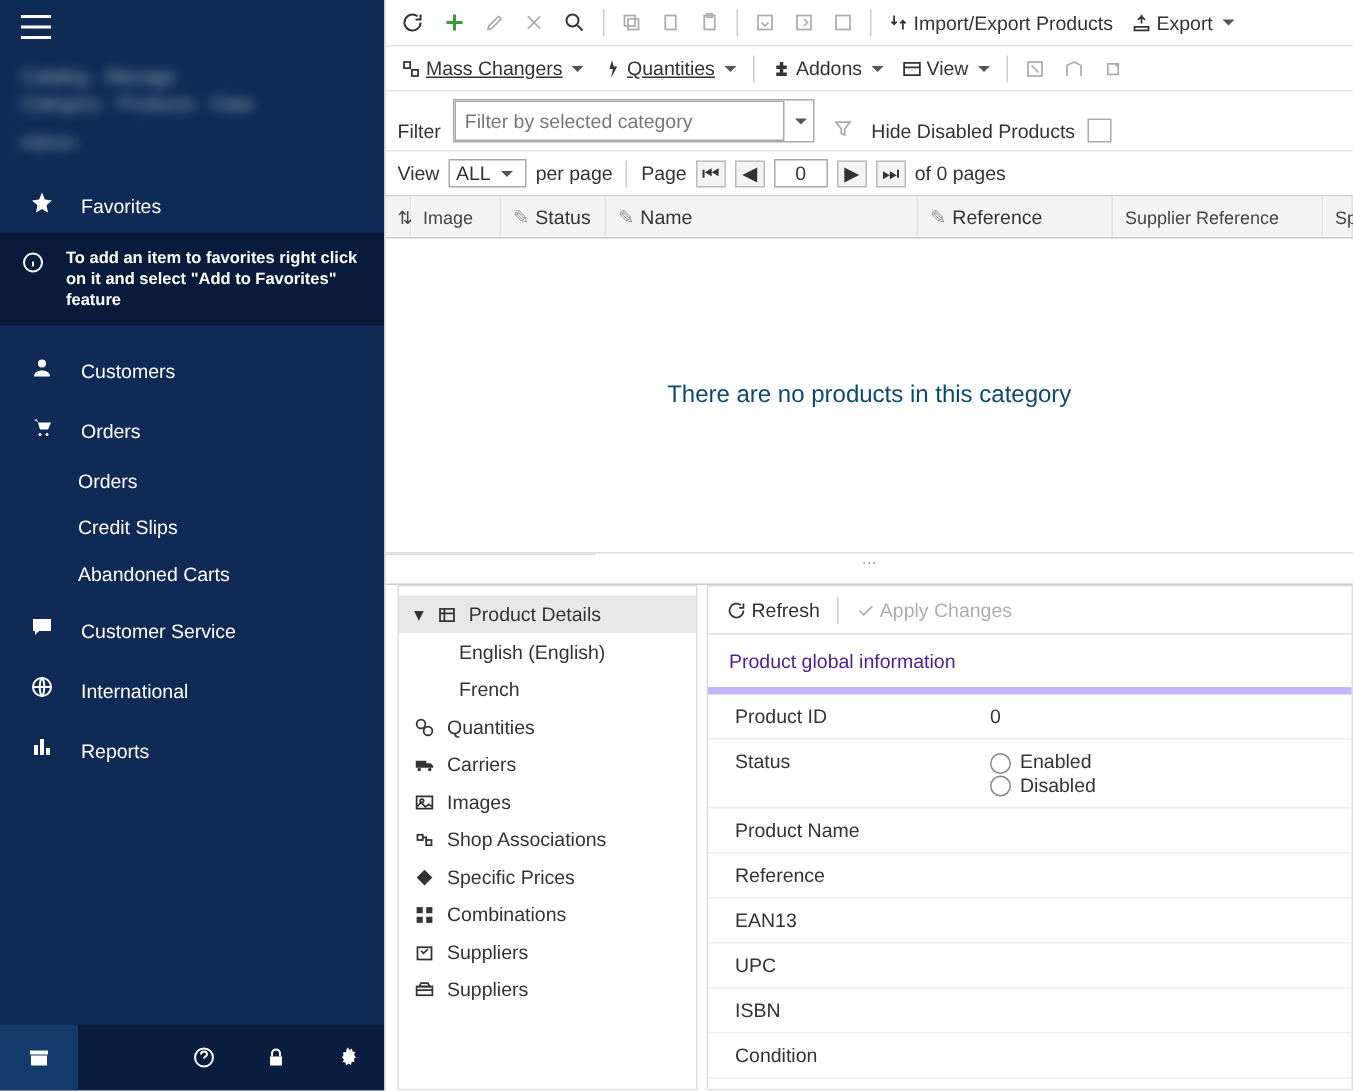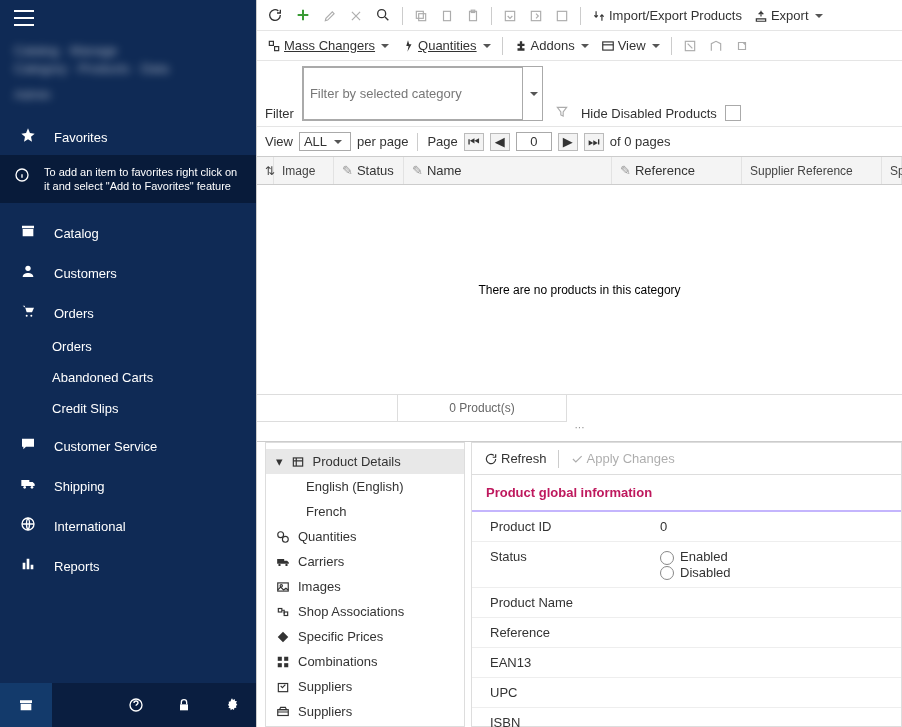--- a/index.html
+++ b/index.html
@@ -7,59 +7,59 @@
 .sidebar{width:256px;background:#0f2a55;color:#fff;display:flex;flex-direction:column}
 .sidebar *{color:#fff}
 .ham{padding:10px 14px;}
 .ham svg{width:20px;height:16px}
 .blur{filter:blur(4px);padding:6px 14px 10px;opacity:.6;line-height:1.4}
 .nav-item{display:flex;align-items:flex-end;gap:16px;padding:10px 18px;cursor:pointer}
 .nav-item .ic{width:20px;height:20px;display:flex;align-items:center;justify-content:center}
 .sidebar-sep{height:8px}
 .fav-tip{background:#081b3a;padding:10px 14px 10px 14px;display:flex;gap:10px;align-items:flex-start;font-size:11px;line-height:1.3}
 .fav-tip .ic{flex:0 0 20px;margin-top:2px}
-.fav-tip span{font-size:11px;font-weight:normal}
+.fav-tip span{font-size:11px;font-weight:bold}
 .sub{padding:8px 18px 8px 52px;cursor:pointer}
 .sub.hl{border:2px solid #e6362a;padding:6px 18px 6px 50px;margin:2px 6px 2px 6px}
 .bottombar{margin-top:auto;display:flex;background:#0a1e40}
 .bottombar .bi{flex:0 0 auto;padding:14px 16px;cursor:pointer}
 .bottombar .bi.first{background:#133a6b;padding:14px 18px}
 .bottombar .sp{flex:1}
 .main{flex:1;display:flex;flex-direction:column;border-left:1px solid #ccc}
-.toolbar{display:flex;align-items:flex-end;gap:4px;padding:5px 6px;border-bottom:1px solid #e5e5e5;flex-wrap:wrap}
+.toolbar{display:flex;align-items:center;gap:4px;padding:5px 6px;border-bottom:1px solid #e5e5e5;flex-wrap:wrap}
 .tb{display:flex;align-items:center;gap:3px;padding:2px 4px;cursor:pointer;border-radius:2px}
 .tb.dis{opacity:.4;cursor:default}
 .sep{width:1px;height:18px;background:#ccc;margin:0 3px}
 .caret::after{content:"";display:inline-block;border:4px solid transparent;border-top-color:#555;margin-left:3px;transform:translateY(2px)}
 .ul{text-decoration:underline}
 .filterrow{display:flex;align-items:flex-end;gap:8px;padding:5px 8px;border-bottom:1px solid #e5e5e5}
-.filterrow input[type=text]{border:1px solid #aaa;padding:18px 6px;width:220px;color:#777}
+.filterrow input[type=text]{border:1px solid #aaa;padding:5px 6px;width:220px;color:#777}
 .dd{display:flex;align-items:center;border:1px solid #aaa}
 .dd .caret{padding:0 4px}
 .cb{width:16px;height:16px;border:1px solid #aaa;background:#fff}
 .pagerow{display:flex;align-items:center;gap:6px;padding:5px 8px;border-bottom:1px solid #ccc}
 .pagerow .pbtn{width:20px;height:18px;border:1px solid #bbb;background:#f3f3f3;display:flex;align-items:center;justify-content:center;cursor:pointer}
 .pagerow .pin{width:36px;border:1px solid #aaa;text-align:center;padding:1px}
 .thead{display:flex;background:#f4f4f4;border-bottom:1px solid #ccc}
 .th{padding:6px 8px;border-right:1px solid #e2e2e2;display:flex;align-items:center;gap:4px;color:#444;font-size:12px}
 .th .pen{opacity:.5}
-.grid-body{flex:0 0 210px;display:flex;align-items:center;justify-content:center;color:#000000;border-bottom:1px solid #ddd;font-size:12px}
+.grid-body{flex:0 0 210px;display:flex;align-items:center;justify-content:center;color:#0c4a6e;border-bottom:1px solid #ddd;font-size:16px}
 .countbar{display:flex}
 .countbar .c0{width:140px;border-bottom:1px solid #ddd}
 .countbar .c1{flex:0 0 170px;text-align:center;padding:6px;border:1px solid #ddd;border-top:none;color:#666;font-size:12px}
 .countbar .c2{flex:1}
 .split{display:flex;flex:1;border-top:1px solid #ccc;margin-top:8px;min-height:0}
 .leftpane{width:200px;border-right:1px solid #ddd;padding:6px 0;overflow:auto;margin-left:8px;border:1px solid #ddd}
 .tree-item{display:flex;align-items:center;gap:8px;padding:5px 10px;cursor:pointer}
 .tree-item.sel{background:#e8e8e8}
 .tree-item.ind1{padding-left:40px}
 .rightpane{flex:1;display:flex;flex-direction:column;border:1px solid #ddd;margin-left:6px;min-width:0}
 .rtb{display:flex;align-items:center;gap:4px;padding:6px 8px;border-bottom:1px solid #ddd}
 .rtb .dim{opacity:.4}
-.section-title{padding:10px 14px;font-weight:bold;border-bottom:2px solid #c4b5fd;color:#be185d}
+.section-title{padding:10px 14px;font-weight:normal;border-bottom:5px solid #c4b5fd;color:#4c1d95}
 .fieldrow{display:flex;align-items:flex-start;padding:7px 18px;border-bottom:1px solid #eee}
 .fieldrow .lbl{width:170px;color:#333}
 .radio{width:14px;height:14px;border:1px solid #888;border-radius:50%;display:inline-block;margin-right:6px;vertical-align:middle}
 svg{display:block}
 .ic14{width:14px;height:14px}
 .ic16{width:16px;height:16px}
 </style>
 </head>
 <body>
 
@@ -90,65 +90,47 @@
           <path d="M12 8h0M12 11v5"></path>
         </svg>
       </span>
     <span>To add an item to favorites right click on it and select "Add to Favorites" feature</span>
   </div>
   <div class="sidebar-sep"></div>
 
   <div class="nav-item">
     <span class="ic">
         <svg class="ic16" viewBox="0 0 24 24" fill="#fff">
-          <path d="M3 4h18v4H3zM4 9h16v11H4zM9 12h6v2H9z"></path>
-        </svg>
-      </span>
-    <span>Catalog</span>
-  </div>
-  <div class="nav-item">
-    <span class="ic">
-        <svg class="ic16" viewBox="0 0 24 24" fill="#fff">
           <circle cx="12" cy="8" r="4"></circle>
           <path d="M4 21c0-4 4-6 8-6s8 2 8 6z"></path>
         </svg>
       </span>
     <span>Customers</span>
   </div>
   <div class="nav-item">
     <span class="ic">
         <svg class="ic16" viewBox="0 0 24 24" fill="#fff">
           <path d="M4 4h3l3 10h8l3-7H8"></path>
           <circle cx="10" cy="19" r="1.5"></circle>
           <circle cx="17" cy="19" r="1.5"></circle>
         </svg>
       </span>
     <span>Orders</span>
   </div>
   <div class="sub">Orders</div>
+  <div class="sub">Credit Slips</div>
   <div class="sub">Abandoned Carts</div>
-  <div class="sub">Credit Slips</div>
 
   <div class="nav-item">
     <span class="ic">
         <svg class="ic16" viewBox="0 0 24 24" fill="#fff">
           <path d="M3 4h18v12H9l-4 4v-4H3z"></path>
         </svg>
       </span>
     <span>Customer Service</span>
-  </div>
-  <div class="nav-item">
-    <span class="ic">
-        <svg class="ic16" viewBox="0 0 24 24" fill="#fff">
-          <path d="M2 6h12v9H2zM14 9h5l3 3v3h-8z"></path>
-          <circle cx="7" cy="17" r="2"></circle>
-          <circle cx="18" cy="17" r="2"></circle>
-        </svg>
-      </span>
-    <span>Shipping</span>
   </div>
   <div class="nav-item">
     <span class="ic">
         <svg class="ic16" viewBox="0 0 24 24" fill="none" stroke="#fff" stroke-width="2">
           <circle cx="12" cy="12" r="9"></circle>
           <path d="M3 12h18M12 3c3 3 3 15 0 18M12 3c-3 3-3 15 0 18"></path>
         </svg>
       </span>
     <span>International</span>
   </div>
@@ -363,21 +345,20 @@
         <span>Reference</span>
       </div>
     <div class="th" style="width:140px">Supplier Reference</div>
     <div class="th" style="width:20px">Sp</div>
   </div>
 
   <div class="grid-body">There are no products in this category</div>
 
   <div class="countbar">
     <div class="c0"></div>
-    <div class="c1">0 Product(s)</div>
     <div class="c2"></div>
   </div>
 
   <div style="text-align:center;color:#888;font-size:10px">···</div>
 
   <div class="split">
     <div class="leftpane">
       <div class="tree-item sel">
         <span>▾</span>
         <svg class="ic14" viewBox="0 0 24 24" fill="none" stroke="#333" stroke-width="2">

